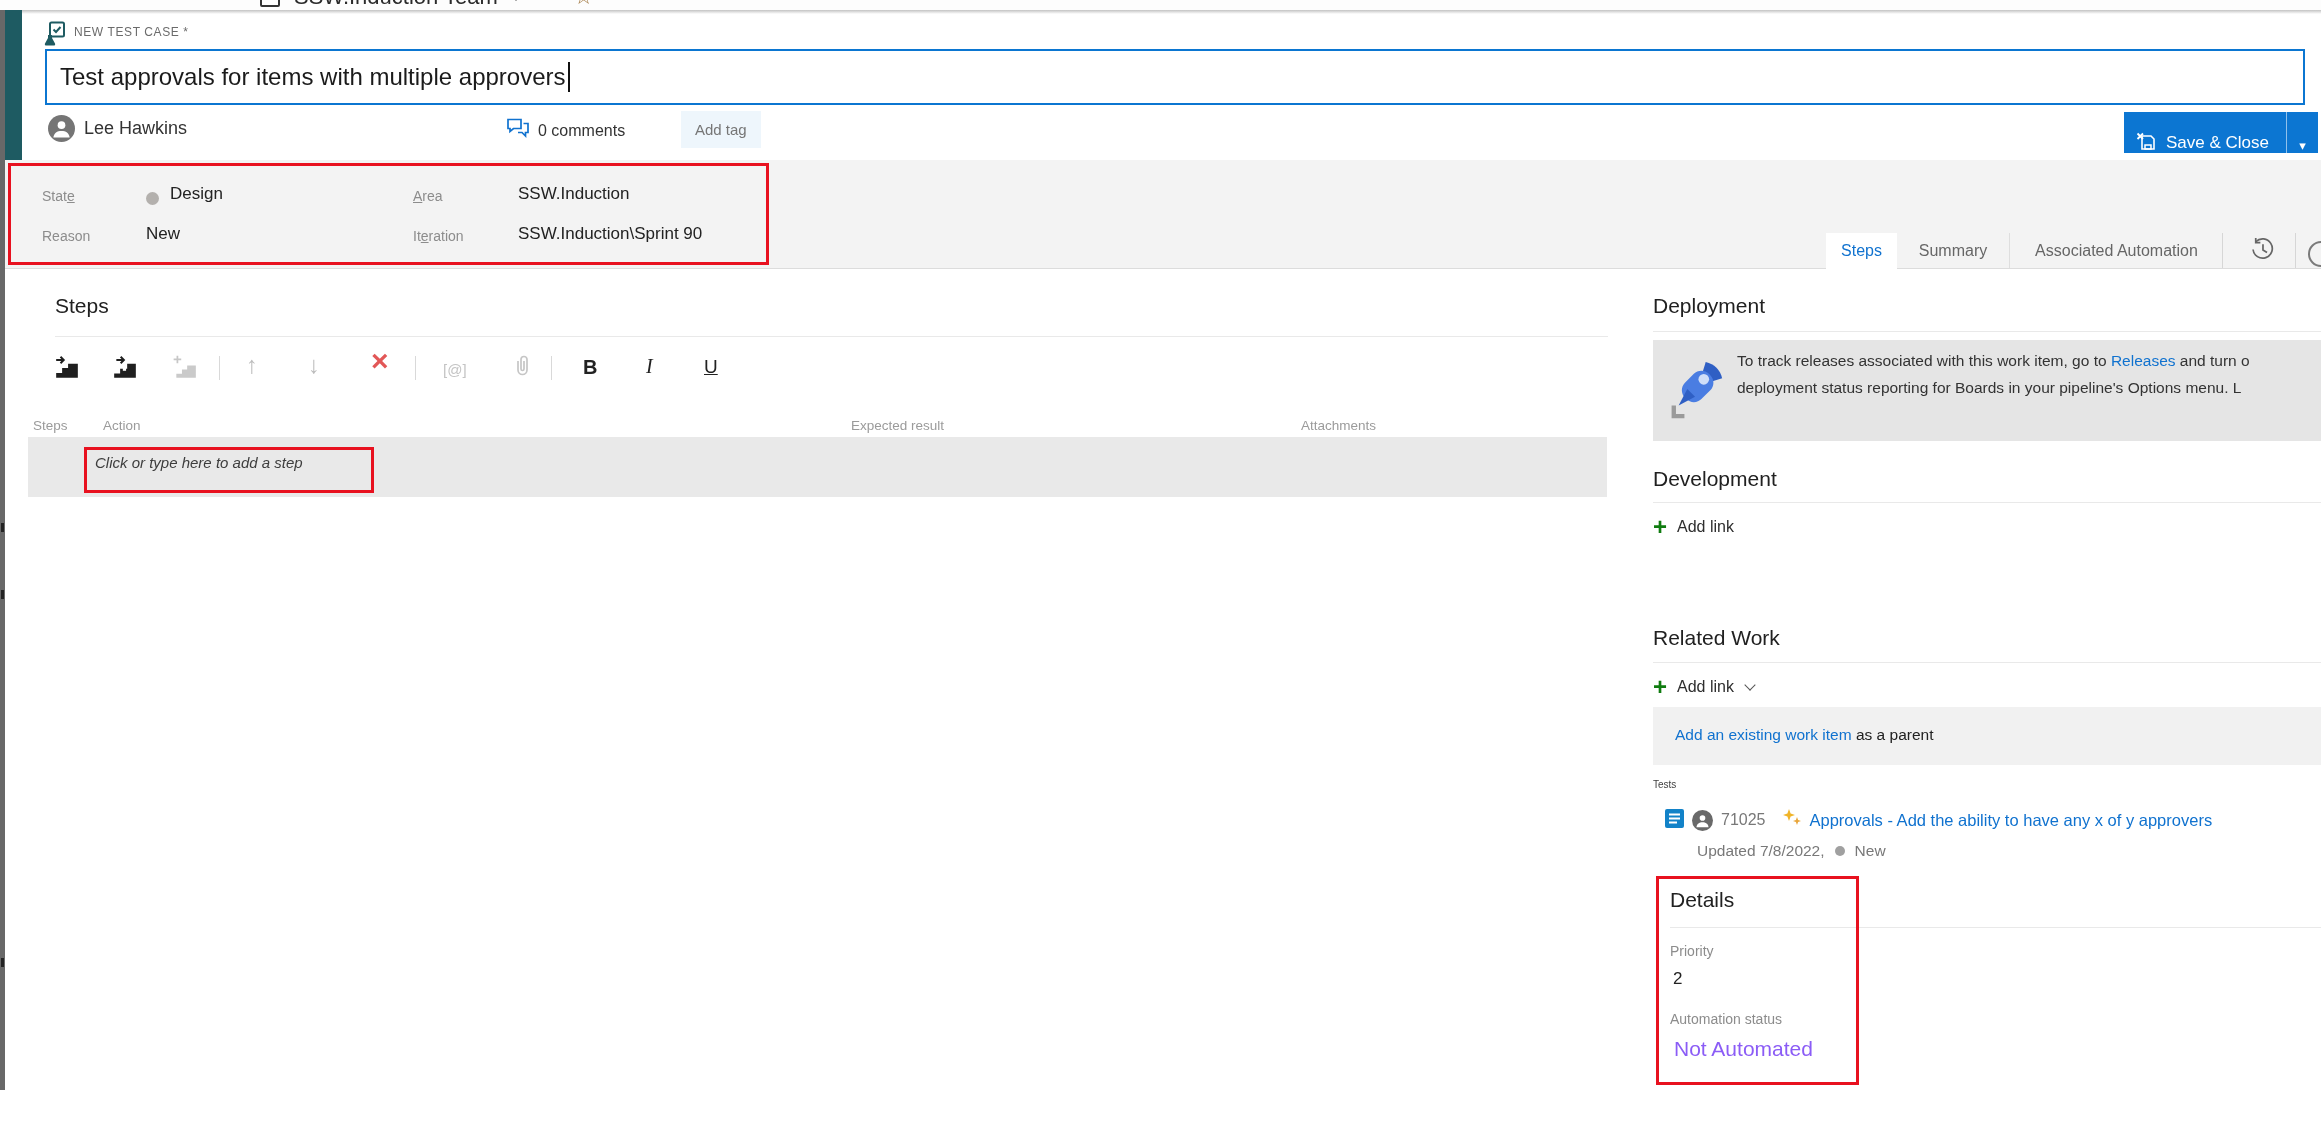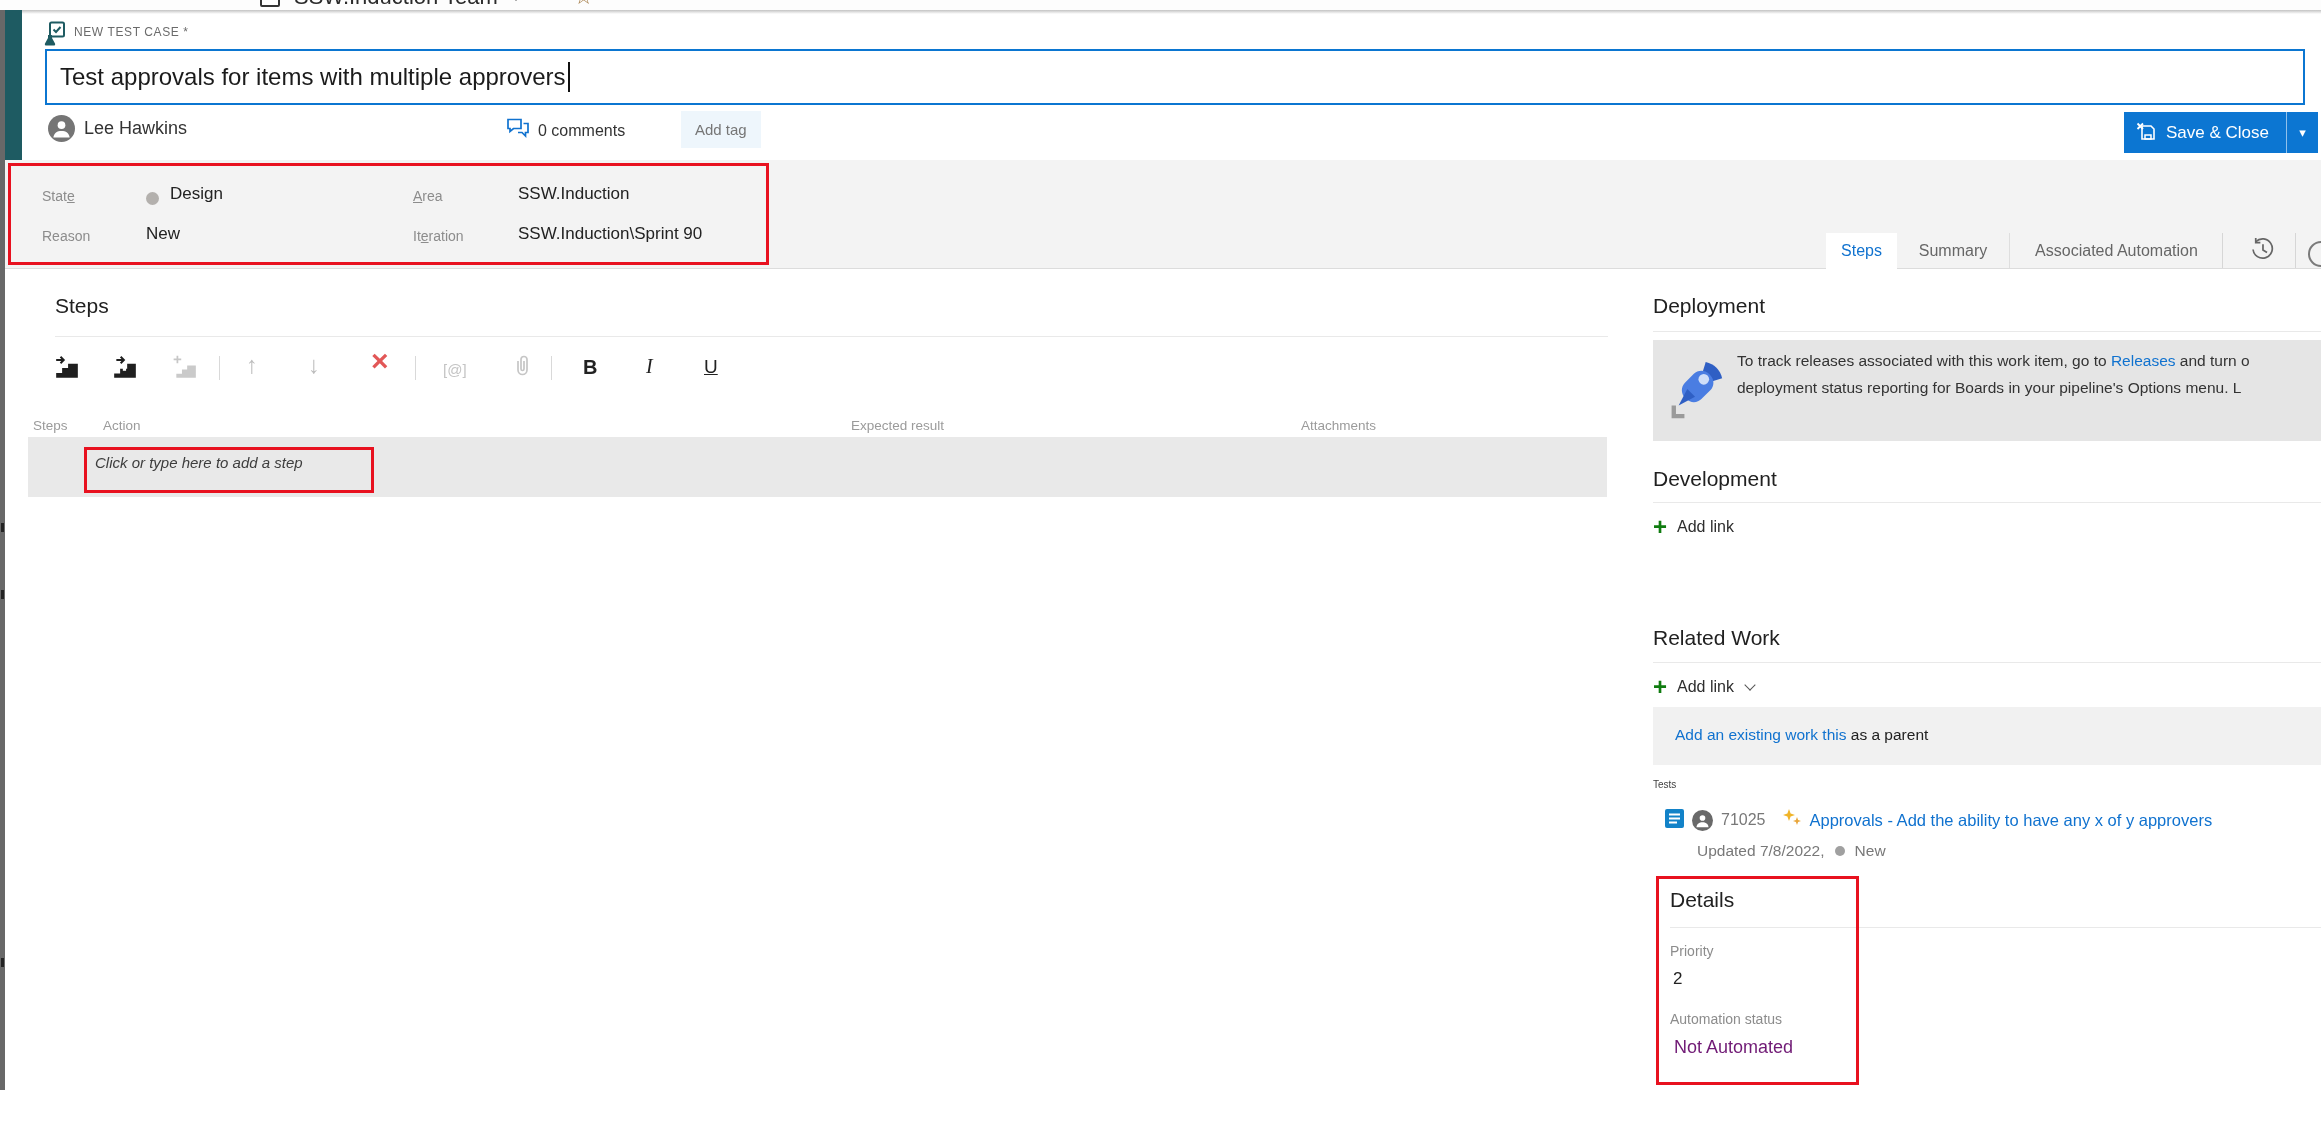--- a/index.html
+++ b/index.html
@@ -70,21 +70,21 @@
     <svg width="24" height="23" viewBox="0 0 24 23">
       <path d="M2 2.5h13v9H7.5l-3.5 3v-3H2z" fill="none" stroke="#1072cf" stroke-width="1.7"></path>
       <path d="M17.5 6.5H22v9h-2.5v3.5l-3.5-3.5h-4" fill="none" stroke="#1072cf" stroke-width="1.7"></path>
     </svg>
   </span>
   <span style="font-size:16px;color:#333">0 comments</span>
 </div>
 
 <div class="abs" style="left:681px;top:111px;height:37px;line-height:37px;padding:0 14px;background:#eef6fc;color:#767676;font-size:15px;cursor:pointer">Add tag</div>
 
-<div class="abs" style="left:2124px;top:112px;width:194px;height:41px;background:#0c76d2;display:flex;align-items:center;cursor:pointer">
+<div class="abs" style="left:2124px;top:112px;width:194px;height:41px;background:#0c76d2;display:flex;align-items:flex-end;cursor:pointer">
   <span style="margin-left:12px;display:inline-flex">
     <svg width="21" height="21" viewBox="0 0 21 21">
       <path d="M6 4h9l3 3v10H6z" fill="none" stroke="#fff" stroke-width="1.6"></path>
       <path d="M9 13h6v4H9z" fill="none" stroke="#fff" stroke-width="1.5"></path>
       <path d="M1.5 1.5l5.5 5.5M7 1.5L1.5 7" stroke="#fff" stroke-width="1.8"></path>
     </svg>
   </span>
   <span style="color:#fff;font-size:17px;margin-left:9px;flex:1">Save &amp; Close</span>
   <span style="width:1px;height:41px;background:rgba(255,255,255,.55)"></span>
   <span style="width:31px;text-align:center;color:#fff;font-size:13px">▾</span>
@@ -201,21 +201,21 @@
 
 <div class="abs h" style="left:1653px;top:626px">Related Work</div>
 <div class="abs rule" style="left:1653px;top:662px;width:668px"></div>
 <div class="abs" style="left:1653px;top:676px;display:flex;align-items:center;gap:10px;cursor:pointer">
   <span style="color:#107c10;font-size:24px;font-weight:700;line-height:22px">+</span>
   <span style="font-size:16px;color:#2e2e2e">Add link</span>
   <span class="chev" style="margin:-4px 0 0 2px"></span>
 </div>
 <div class="abs" style="left:1653px;top:707px;width:668px;height:58px;background:#f1f1f1">
   <div style="position:absolute;left:22px;top:19px;font-size:15.5px">
-    <a class="link">Add an existing work this</a><span style="color:#222;white-space:pre"> as a parent</span>
+    <a class="link">Add an existing work item</a><span style="color:#222;white-space:pre"> as a parent</span>
   </div>
 </div>
 
 <div class="abs" style="left:1653px;top:779px;font-size:10px;color:#3f3f3f">Tests</div>
 <div class="abs" style="left:1665px;top:808px;display:flex;align-items:center;gap:8px">
   <span>
     <svg width="19" height="19" viewBox="0 0 19 19">
         <rect width="19" height="19" rx="2" fill="#1282c8"></rect>
         <path d="M4 5.5h11M4 9.5h11M4 13.5h8" stroke="#fff" stroke-width="1.8"></path>
       </svg>
@@ -239,14 +239,14 @@
   <span>Updated 7/8/2022,</span>
   <span class="dot" style="width:10px;height:10px;background:#a0a0a0"></span>
   <span>New</span>
 </div>
 
 <div class="abs rule" style="left:1670px;top:927px;width:651px"></div>
 <div class="abs" style="left:1670px;top:888px;font-size:21px;font-weight:400;color:#212121">Details</div>
 <div class="abs lbl" style="left:1670px;top:943px">Priority</div>
 <div class="abs val" style="left:1673px;top:969px;cursor:pointer">2</div>
 <div class="abs lbl" style="left:1670px;top:1011px">Automation status</div>
-<div class="abs" style="left:1674px;top:1037px;font-size:18px;color:#701a75;cursor:pointer">Not Automated</div>
+<div class="abs" style="left:1674px;top:1037px;font-size:21px;color:#8b5cf6;cursor:pointer">Not Automated</div>
 <div class="abs redbox" style="left:1656px;top:876px;width:197px;height:203px"></div>
 
 </body></html>

